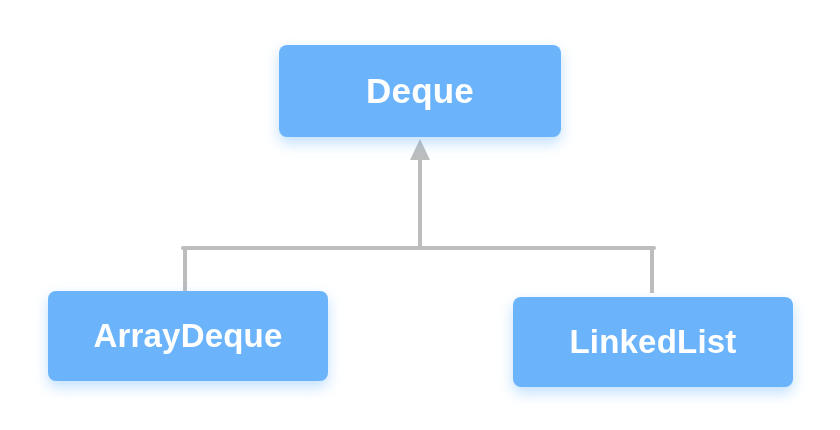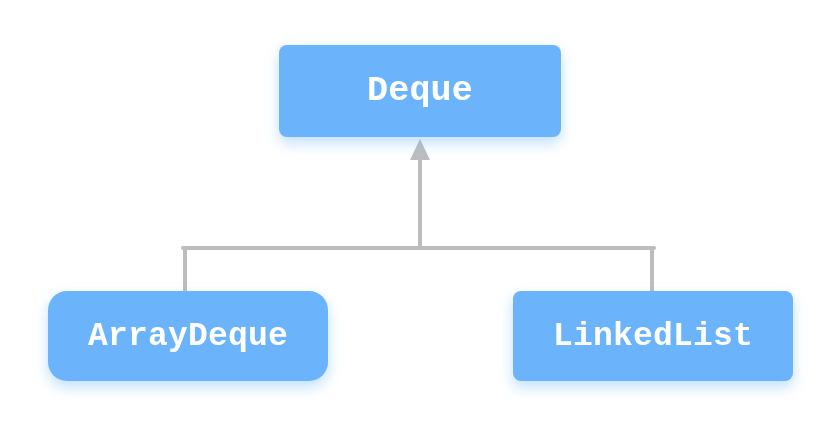--- a/index.html
+++ b/index.html
@@ -40,47 +40,45 @@
     background: #6bb4fb;
     border-radius: 8px;
     box-shadow: 0 6px 14px rgba(107, 180, 251, 0.42);
   }
 
   .class-box-label {
     color: #ffffff;
     font-weight: bold;
     letter-spacing: 0.2px;
     white-space: nowrap;
-    font-family: Liberation Mono, monospace;
   }
 
   #node-deque {
     left: 279px;
     top: 45px;
     width: 282px;
     height: 92px;
   }
   #node-deque .class-box-label {
     font-size: 35px;
   }
 
   #node-arraydeque {
     left: 48px;
     top: 291px;
     width: 280px;
     height: 90px;
-    border-radius: 19px;
   }
   #node-arraydeque .class-box-label {
     font-size: 33px;
   }
 
   #node-linkedlist {
     left: 513px;
-    top: 291px;
+    top: 297px;
     width: 280px;
     height: 90px;
     justify-content: center;
   }
   #node-linkedlist .class-box-label {
     font-size: 33px;
   }
 
   
   #edge-label-implements {

